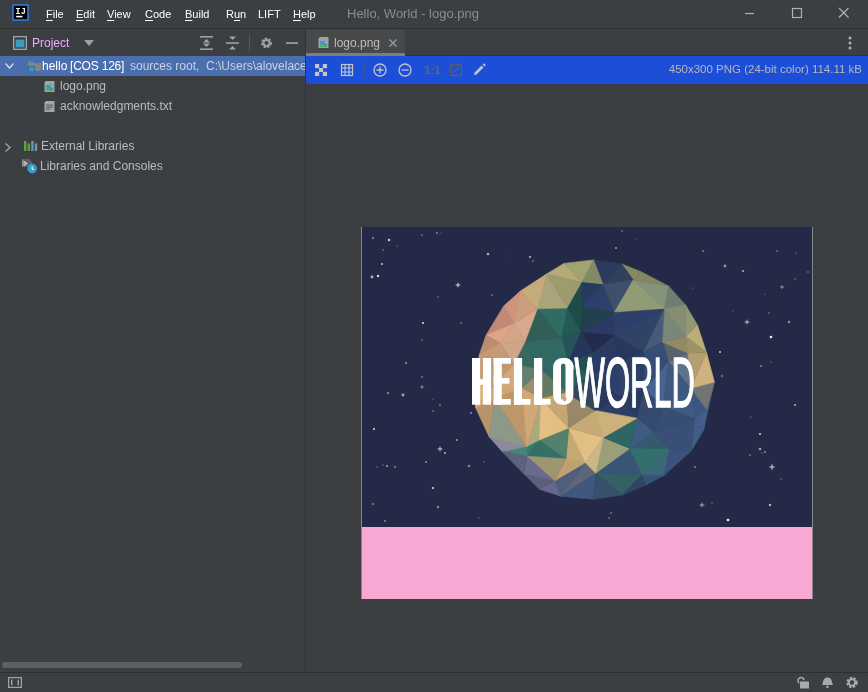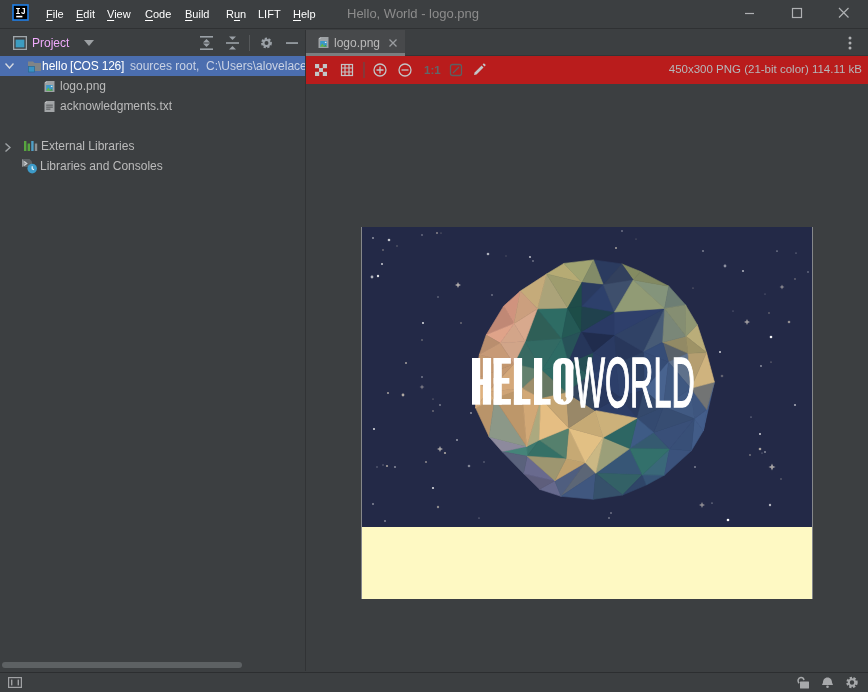--- a/index.html
+++ b/index.html
@@ -11,23 +11,23 @@
 #projpanel{position:absolute;left:0;top:30px;width:305px;height:641px;background:#3c3f41}
 #vdivider{position:absolute;left:305px;top:30px;width:1px;height:641px;background:#313335}
 .phead-ic{position:absolute;color:#9ba1a7}
 #ptitle{position:absolute;left:32px;top:0px;height:26px;line-height:26px;font-size:12px;color:#f0abfc}
 .trow{position:absolute;left:0;width:358px;height:20px;line-height:20px;font-size:12px;color:#bbbbbb;white-space:nowrap;overflow:hidden}
 .trow .lbl{position:absolute;top:0}
 #selrow{background:#4b6eaf;color:#ffffff}
 #tabbar{position:absolute;left:306px;top:29px;width:562px;height:27px;background:#3c3f41;border-bottom:1px solid #323537}
 #tab{position:absolute;left:0px;top:1px;width:99px;height:26px;background:#47494b}
 #tabuline{position:absolute;left:0;bottom:0;width:99px;height:3px;background:#7a7e80}
-#toolbar{position:absolute;left:306px;top:56px;width:562px;height:28px;background:#b91c1c}
+#toolbar{position:absolute;left:306px;top:56px;width:562px;height:28px;background:#1d4ed8}
 .tbtxt{position:absolute;font-size:11.5px;color:#b6b8ba}
-#imgbox{position:absolute;left:361px;top:227px;width:452px;height:372px;border-left:1px solid #85878a;border-right:1px solid #85878a;background:#fef9c3}
+#imgbox{position:absolute;left:361px;top:227px;width:452px;height:372px;border-left:1px solid #85878a;border-right:1px solid #85878a;background:#f9a8d4}
 #statusbar{position:absolute;left:0;top:672px;width:868px;height:20px;background:#3c3f41;border-top:1px solid #2c2e30}
 #pscroll{position:absolute;left:2px;top:632px;width:240px;height:6px;background:#5d6163;border-radius:3px}
 </style></head>
 <body>
 
 <div id="titlebar">
  <svg class="abs" style="left:12px;top:4px" width="17" height="17" viewBox="0 0 17 17">
   <rect x="1" y="1" width="15" height="15" fill="#000"></rect>
   <rect x="1" y="1" width="15" height="15" fill="none" stroke="#1e7fe8" stroke-width="1.6"></rect>
   <text x="3.6" y="10" font-family="Liberation Mono,monospace" font-size="8.5" font-weight="bold" fill="#fff">IJ</text>
@@ -186,21 +186,21 @@
   <text x="118" y="18" font-size="11.5" font-weight="bold" fill="#636668">1:1</text>
   <g stroke="#5d6062" fill="none" stroke-width="1.3">
    <rect x="144.5" y="8.5" width="11" height="11" rx="2"></rect>
         <path d="M147 17 L153 11"></path>
   </g>
   <g>
    <path d="M168 19 L170.5 18.4 L177.5 11.4 L175.6 9.5 L168.6 16.5 Z" fill="#c3c5c7"></path>
    <path d="M176.6 8.5 L178.5 10.4 L179.8 9.1 L177.9 7.2 Z" fill="#c3c5c7"></path>
   </g>
  </svg>
- <div class="tbtxt" style="right:6px;top:7px">450x300 PNG (21-bit color) 114.11 kB</div>
+ <div class="tbtxt" style="right:6px;top:7px">450x300 PNG (24-bit color) 114.11 kB</div>
 </div>
 
 <div id="imgbox">
 <svg width="450" height="300" viewBox="0 0 450 300">
 
 <rect width="450" height="300" fill="#232947"></rect>
 <circle cx="60" cy="150" r="1.0" fill="#ffffff" opacity="0.37"></circle>
 <circle cx="415" cy="24" r="0.6" fill="#ffffff" opacity="0.97"></circle>
 <circle cx="64" cy="235" r="1.1" fill="#b8b0a8" opacity="0.68"></circle>
 <circle cx="247" cy="291" r="0.7" fill="#ffffff" opacity="0.71"></circle>

